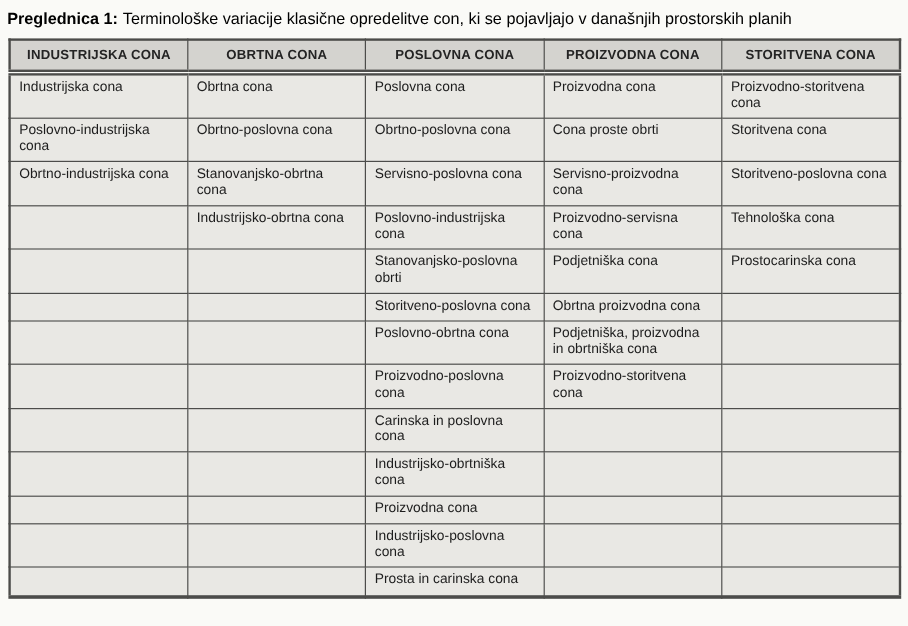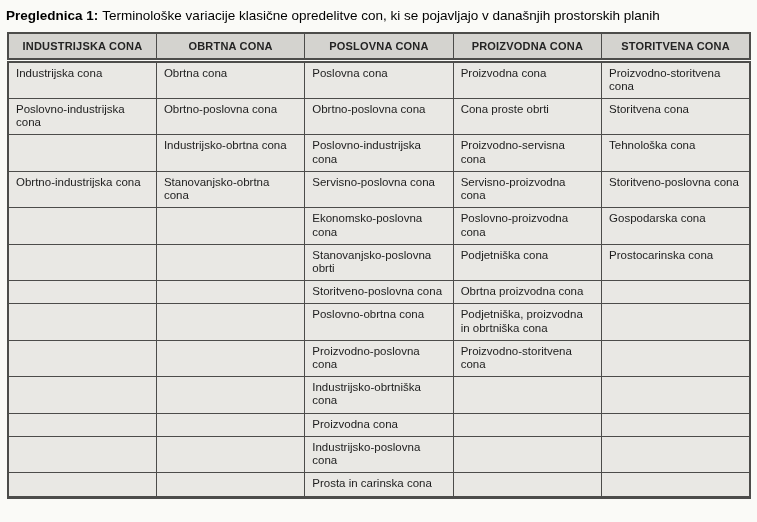--- a/index.html
+++ b/index.html
@@ -83,45 +83,36 @@
         </tr>
         <tr>
           <td>Poslovno-industrijska
 cona</td>
           <td>Obrtno-poslovna cona</td>
           <td>Obrtno-poslovna cona</td>
           <td>Cona proste obrti</td>
           <td>Storitvena cona</td>
         </tr>
         <tr>
-          <td></td>
-          <td>Industrijsko-obrtna cona</td>
-          <td>Poslovno-industrijska
-cona</td>
-          <td>Proizvodno-servisna
-cona</td>
-          <td>Tehnološka cona</td>
-        </tr>
-        <tr>
           <td>Obrtno-industrijska cona</td>
           <td>Stanovanjsko-obrtna
 cona</td>
           <td>Servisno-poslovna cona</td>
           <td>Servisno-proizvodna
 cona</td>
           <td>Storitveno-poslovna cona</td>
         </tr>
         <tr>
           <td></td>
-          <td></td>
-          <td>Ekonomsko-poslovna
+          <td>Industrijsko-obrtna cona</td>
+          <td>Poslovno-industrijska
 cona</td>
-          <td>Poslovno-proizvodna
+          <td>Proizvodno-servisna
 cona</td>
-          <td>Gospodarska cona</td>
+          <td>Tehnološka cona</td>
         </tr>
         <tr>
           <td></td>
           <td></td>
           <td>Stanovanjsko-poslovna
 obrti</td>
           <td>Podjetniška cona</td>
           <td>Prostocarinska cona</td>
         </tr>
         <tr>
@@ -139,20 +130,28 @@
 in obrtniška cona</td>
           <td></td>
         </tr>
         <tr>
           <td></td>
           <td></td>
           <td>Proizvodno-poslovna
 cona</td>
           <td>Proizvodno-storitvena
 cona</td>
+          <td></td>
+        </tr>
+        <tr>
+          <td></td>
+          <td></td>
+          <td>Carinska in poslovna
+cona</td>
+          <td></td>
           <td></td>
         </tr>
         <tr>
           <td></td>
           <td></td>
           <td>Industrijsko-obrtniška
 cona</td>
           <td></td>
           <td></td>
         </tr>

